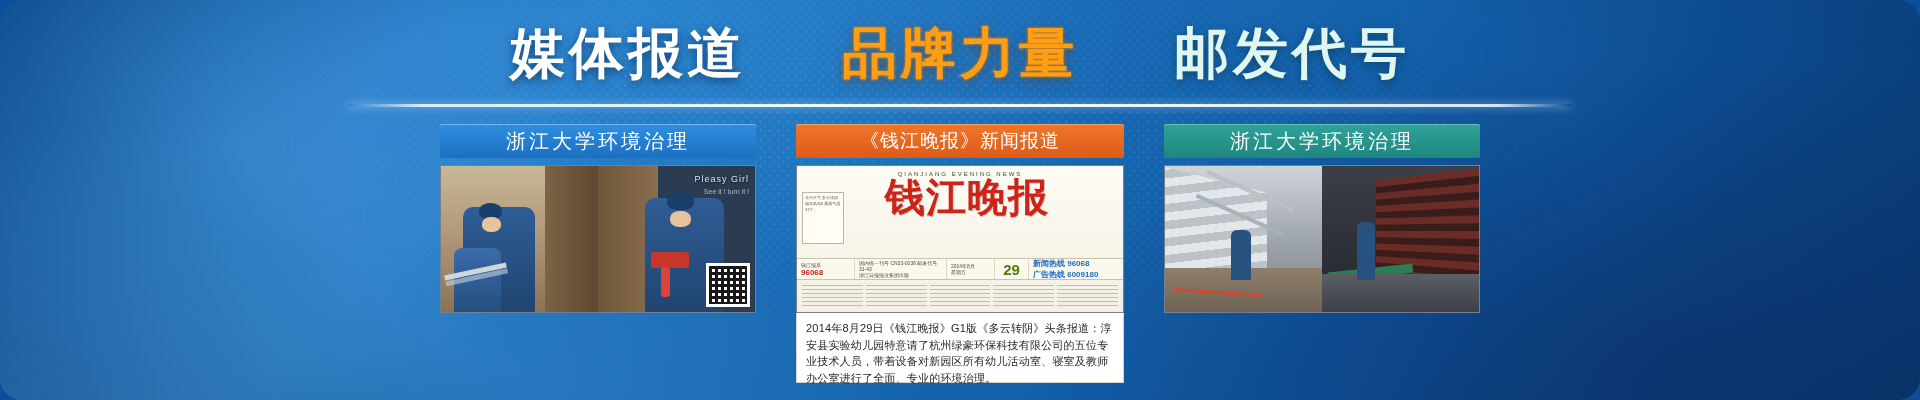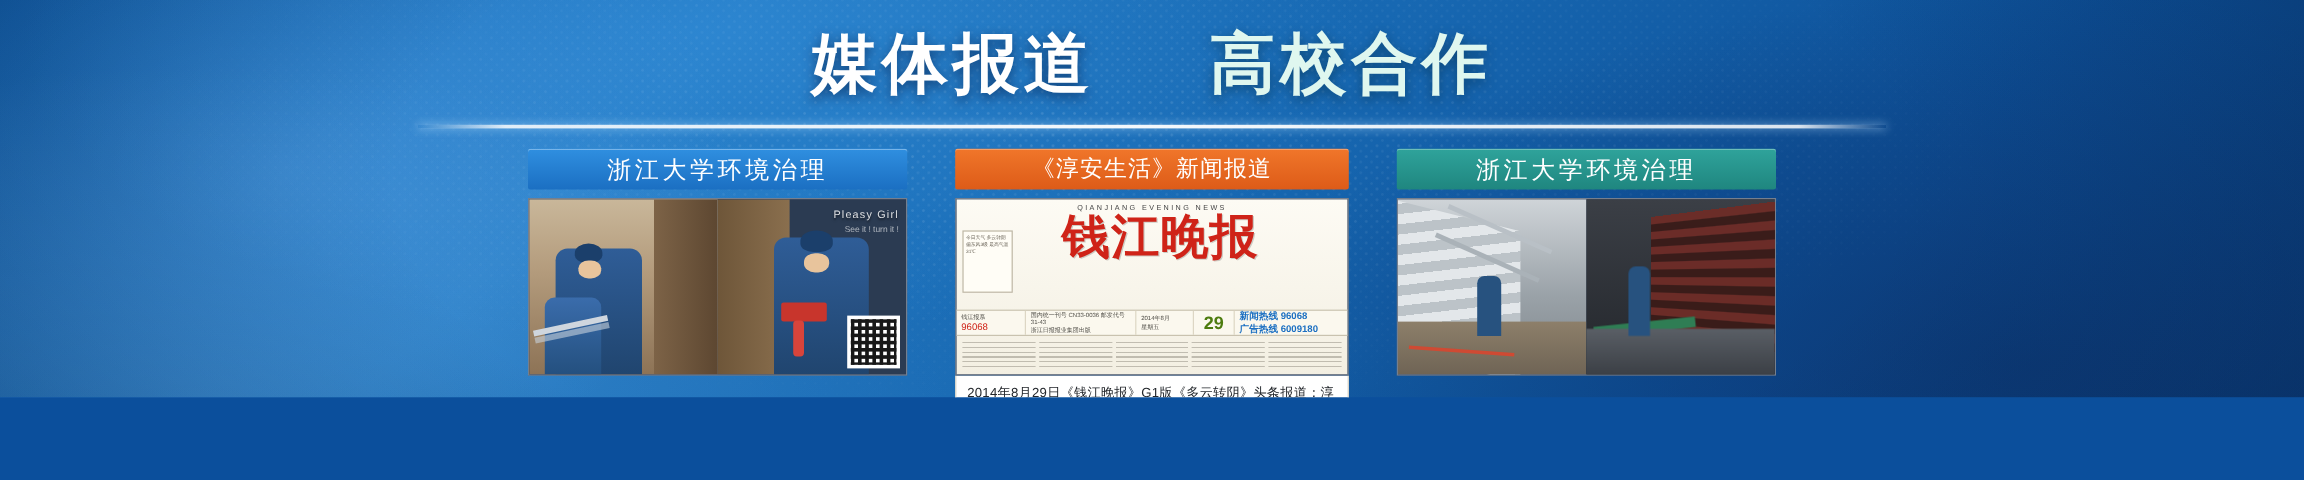--- a/index.html
+++ b/index.html
@@ -5,26 +5,27 @@
   * { margin:0; padding:0; box-sizing:border-box; }
   html,body { width:1920px; height:400px; }
   body {
     font-family: "Liberation Sans", sans-serif;
     background:#0b4f9c;
     overflow:hidden;
   }
 
   .banner {
     position:relative;
-    width:1920px; height:331px;
+    width:1920px; height:400px;
     overflow:hidden;
     background:
       radial-gradient(ellipse 900px 420px at 30% 8%, rgba(60,150,225,0.55) 0%, rgba(60,150,225,0) 62%),
       radial-gradient(ellipse 1100px 520px at 88% 92%, rgba(12,52,110,0.75) 0%, rgba(12,52,110,0) 60%),
       linear-gradient(135deg, #0f5ca8 0%, #1b73bd 28%, #1768b2 52%, #0d4f97 78%, #0a3f7e 100%);
+    border-radius: 22px;
   }
 
   
   .dotmap {
     position:absolute; inset:0;
     background-image:
       radial-gradient(rgba(255,255,255,0.16) 1.1px, transparent 1.2px),
       radial-gradient(rgba(255,255,255,0.10) 1.1px, transparent 1.2px);
     background-size: 9px 9px, 9px 9px;
     background-position: 0 0, 4.5px 4.5px;
@@ -223,21 +224,21 @@
   }
   .news-bar {
     position:absolute; left:0; right:0; top:92px;
     height:22px;
     border-top:1px solid #c9c2af; border-bottom:1px solid #c9c2af;
     display:flex; align-items:center; font-size:5px; color:#4c4a44;
     background:#fbf8ee;
   }
   .nb-cell { padding:0 4px; border-right:1px solid #ddd6c4; height:100%;
              display:flex; flex-direction:column; justify-content:center; }
-  .nb-red { color:#cf2318; font-weight:normal; font-size:8px; }
+  .nb-red { color:#cf2318; font-weight:bold; font-size:8px; }
   .nb-date { font-size:15px; font-weight:bold; color:#4d7c0f; }
   .nb-blue { color:#1b6fc2; font-weight:bold; font-size:8px; }
   .news-cols {
     position:absolute; left:0; right:0; top:116px; bottom:0;
     display:flex; gap:3px; padding:3px 5px;
   }
   .ncol {
     flex:1;
     background-image:repeating-linear-gradient(180deg, #8d887c 0 1px, transparent 1px 4px);
     opacity:.5;
@@ -297,21 +298,22 @@
 </head>
 <body>
 
 <div class="banner">
   <div class="dotmap"></div>
   <div class="glow-left"></div>
   <div class="glow-bottom"></div>
 
   <div class="headline">
     <div class="hl hl-white">媒体报道</div>
-    <div class="hl hl-mint">高校合作</div>
+    <div class="hl hl-orange">品牌力量</div>
+    <div class="hl hl-mint">邮发代号</div>
   </div>
 
   <div class="divider"></div>
 
   <div class="cards">
 
     <div class="card">
       <div class="card-title t-blue">浙江大学环境治理</div>
       <div class="photo">
         <div class="tv">
@@ -332,21 +334,21 @@
             <div class="wm2">See it ! turn it !</div>
             <div class="qr">
                 <div class="qr-inner"></div>
               </div>
           </div>
         </div>
       </div>
     </div>
 
     <div class="card wide">
-      <div class="card-title t-orange">《淳安生活》新闻报道</div>
+      <div class="card-title t-orange">《钱江晚报》新闻报道</div>
       <div class="photo">
         <div class="news">
           <div class="news-en">QIANJIANG EVENING NEWS</div>
           <div class="news-masthead">
             <span class="mh">钱江晚报</span>
           </div>
           <div class="news-side">今日天气 多云转阴 偏东风3级 最高气温31℃</div>
           <div class="news-bar">
             <div class="nb-cell" style="width:58px;">
               <span>钱江报系</span>

